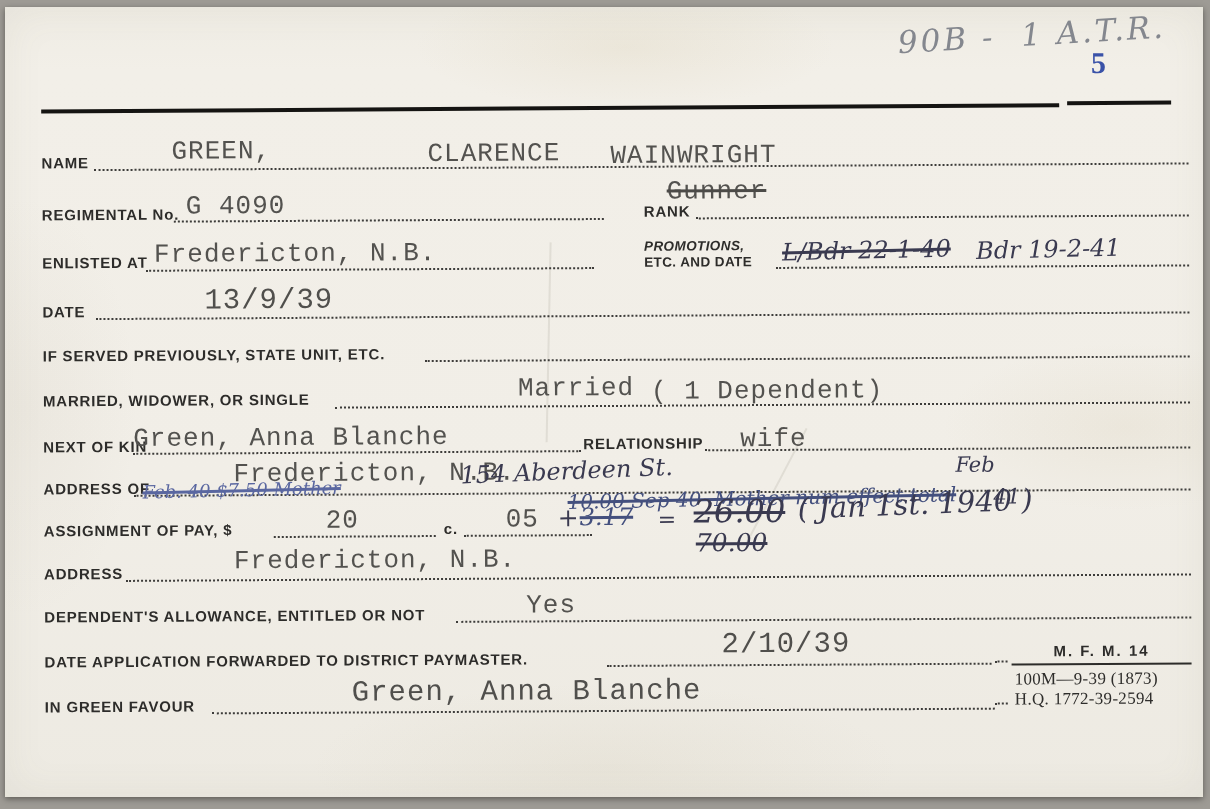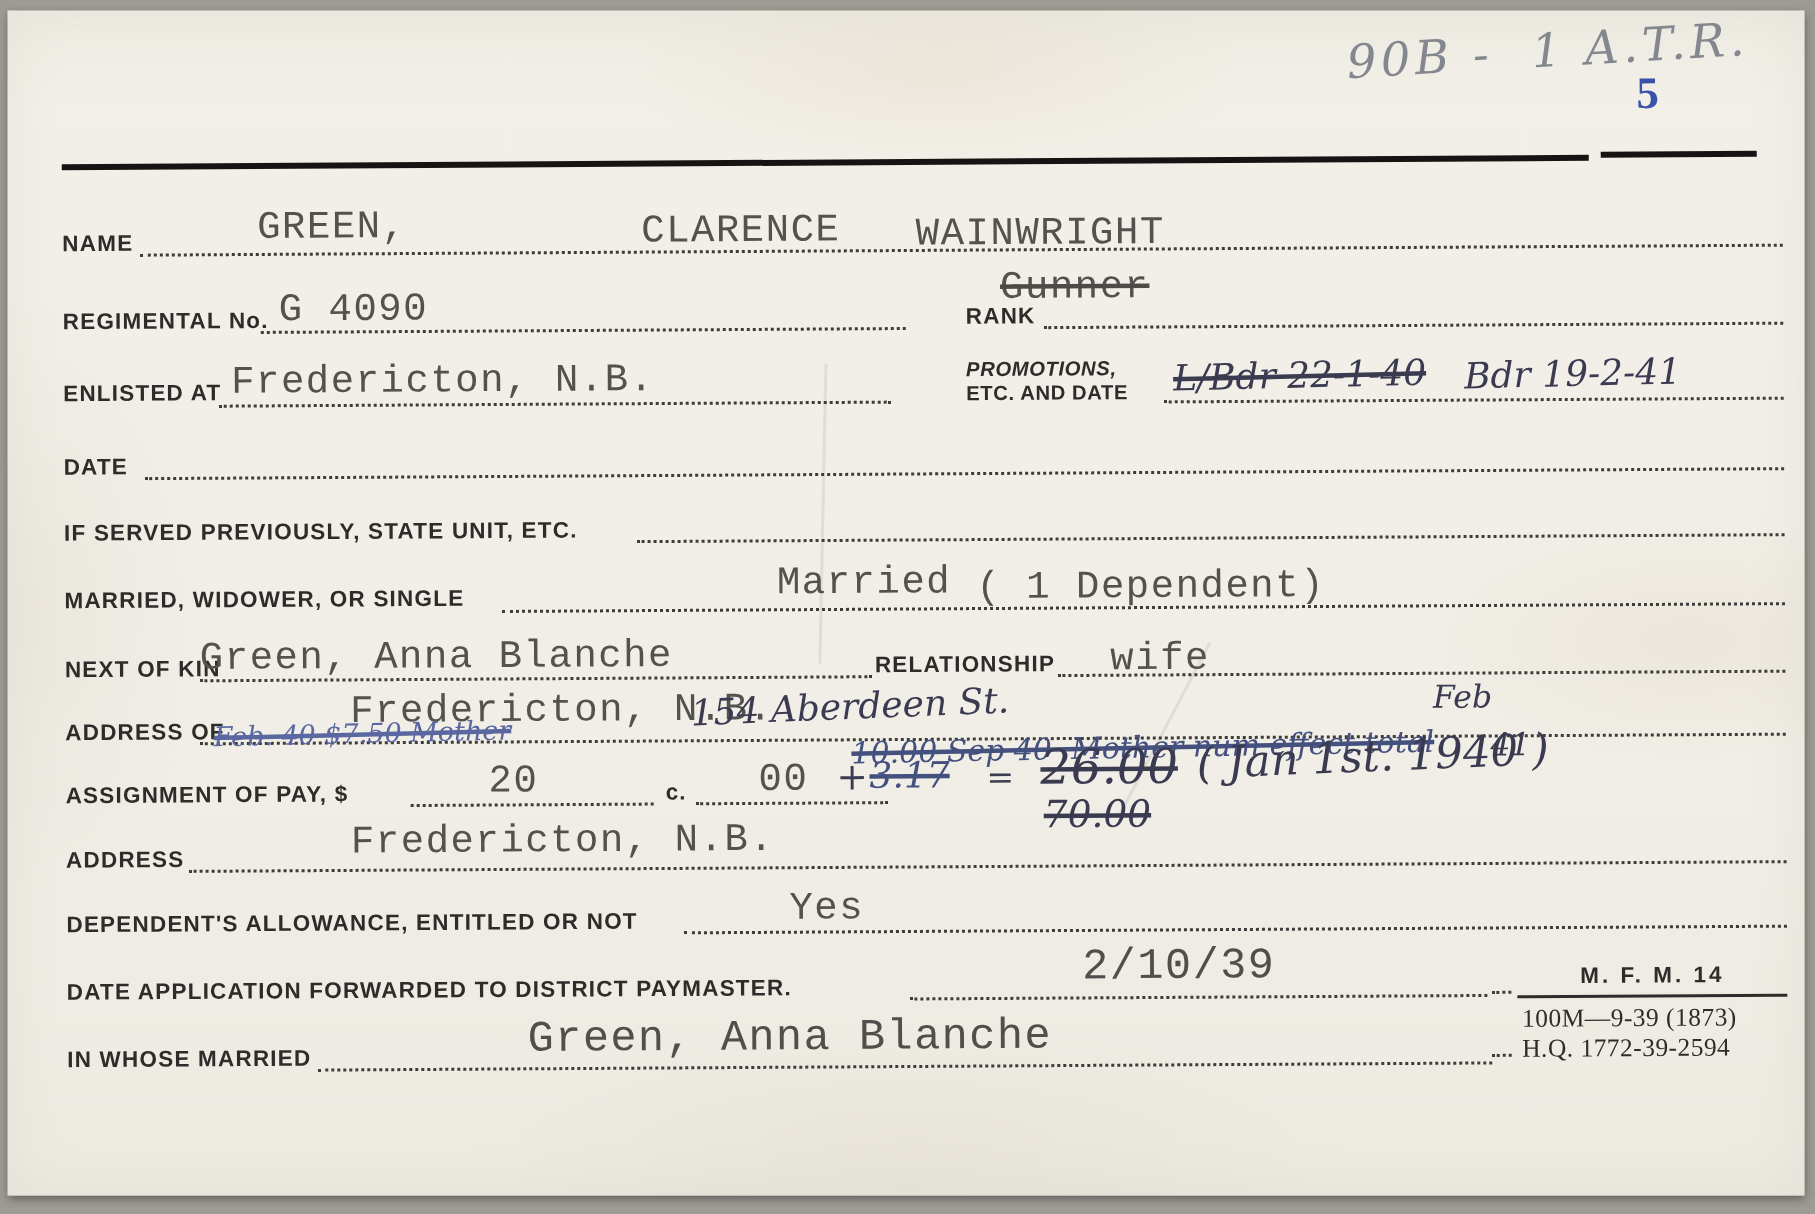--- a/index.html
+++ b/index.html
@@ -71,20 +71,21 @@
     <div class="dots" style="left:142px;top:260px;width:448px;"></div>
     <div class="abs typed" style="left:150px;top:230px;">Fredericton, N.B.</div>
     <div class="abs lbl-sm" style="left:640px;top:232px;font-style:italic;">PROMOTIONS,</div>
     <div class="abs lbl-sm" style="left:640px;top:248px;">ETC. AND DATE</div>
     <div class="dots" style="left:772px;top:261px;width:413px;"></div>
     <div class="abs hand struck" style="left:778px;top:231px;font-size:24px;transform:rotate(-1deg);">L/Bdr 22-1-40</div>
     <div class="abs hand" style="left:972px;top:231px;font-size:24px;transform:rotate(-1deg);">Bdr 19-2-41</div>
 
     <div class="abs lbl" style="left:38px;top:293px;">DATE</div>
     <div class="dots" style="left:92px;top:308px;width:1093px;"></div>
+    <div class="abs typed-lg" style="left:200px;top:275px;">13/9/39</div>
 
     <div class="abs lbl" style="left:38px;top:337px;">IF SERVED PREVIOUSLY, STATE UNIT, ETC.</div>
     <div class="dots" style="left:420px;top:352px;width:765px;"></div>
 
     <div class="abs lbl" style="left:38px;top:382px;">MARRIED, WIDOWER, OR SINGLE</div>
     <div class="dots" style="left:330px;top:398px;width:855px;"></div>
     <div class="abs typed" style="left:513px;top:366px;">Married</div>
     <div class="abs typed" style="left:646px;top:370px;">( 1 Dependent)</div>
 
     <div class="abs lbl" style="left:38px;top:428px;">NEXT OF KIN</div>
@@ -101,21 +102,21 @@
     <div class="abs hand-blue struck" style="left:137px;top:470px;font-size:18px;transform:rotate(-1deg);">Feb. 40 $7.50 Mother</div>
     <div class="abs hand" style="left:950px;top:448px;font-size:21px;">Feb</div>
     <div class="abs hand struck" style="left:562px;top:480px;font-size:20px;color:#44507e;transform:rotate(-0.8deg);">10.00 Sep 40  Mother num effect total</div>
     <div class="abs hand" style="left:988px;top:480px;font-size:21px;">41</div>
 
     <div class="abs lbl" style="left:38px;top:512px;">ASSIGNMENT OF PAY, $</div>
     <div class="dots" style="left:268px;top:527px;width:162px;"></div>
     <div class="abs typed" style="left:320px;top:497px;">20</div>
     <div class="abs lbl" style="left:438px;top:512px;">c.</div>
     <div class="dots" style="left:458px;top:527px;width:128px;"></div>
-    <div class="abs typed" style="left:500px;top:497px;">00</div>
+    <div class="abs typed" style="left:500px;top:497px;">05</div>
     <div class="abs hand" style="left:552px;top:496px;font-size:25px;">+</div>
     <div class="abs hand struck" style="left:574px;top:496px;font-size:24px;color:#44507e;">3.17</div>
     <div class="abs hand" style="left:652px;top:500px;font-size:22px;">=</div>
     <div class="abs hand struck" style="left:688px;top:486px;font-size:32px;">26.00</div>
     <div class="abs hand struck" style="left:690px;top:522px;font-size:25px;">70.00</div>
     <div class="abs hand" style="left:792px;top:482px;font-size:29px;transform:rotate(-2deg);">( Jan 1st. 1940 )</div>
 
     <div class="abs lbl" style="left:38px;top:555px;">ADDRESS</div>
     <div class="dots" style="left:120px;top:570px;width:1065px;"></div>
     <div class="abs typed" style="left:228px;top:537px;">Fredericton, N.B.</div>
@@ -127,19 +128,19 @@
     <div class="abs lbl" style="left:38px;top:643px;">DATE APPLICATION FORWARDED TO DISTRICT PAYMASTER.</div>
     <div class="dots" style="left:600px;top:658px;width:385px;"></div>
     <div class="abs typed-lg" style="left:715px;top:622px;">2/10/39</div>
 
     <div class="dots" style="left:988px;top:656px;width:13px;"></div>
     <div class="dots" style="left:988px;top:698px;width:13px;"></div>
     <div class="abs mfm-line1" style="left:1005px;top:638px;width:180px;">M. F. M. 14</div>
     <div class="abs mfm-serif" style="left:1008px;top:665px;">100M—9-39 (1873)</div>
     <div class="abs mfm-serif" style="left:1008px;top:685px;">H.Q. 1772-39-2594</div>
 
-    <div class="abs lbl" style="left:38px;top:688px;">IN WHOSE MARRIED</div>
+    <div class="abs lbl" style="left:38px;top:688px;">IN GREEN FAVOUR</div>
     <div class="dots" style="left:205px;top:703px;width:783px;"></div>
     <div class="abs typed-lg" style="left:345px;top:668px;">Green, Anna Blanche</div>
 
   </div>
  </div>
 </div>
 
 </body></html>

